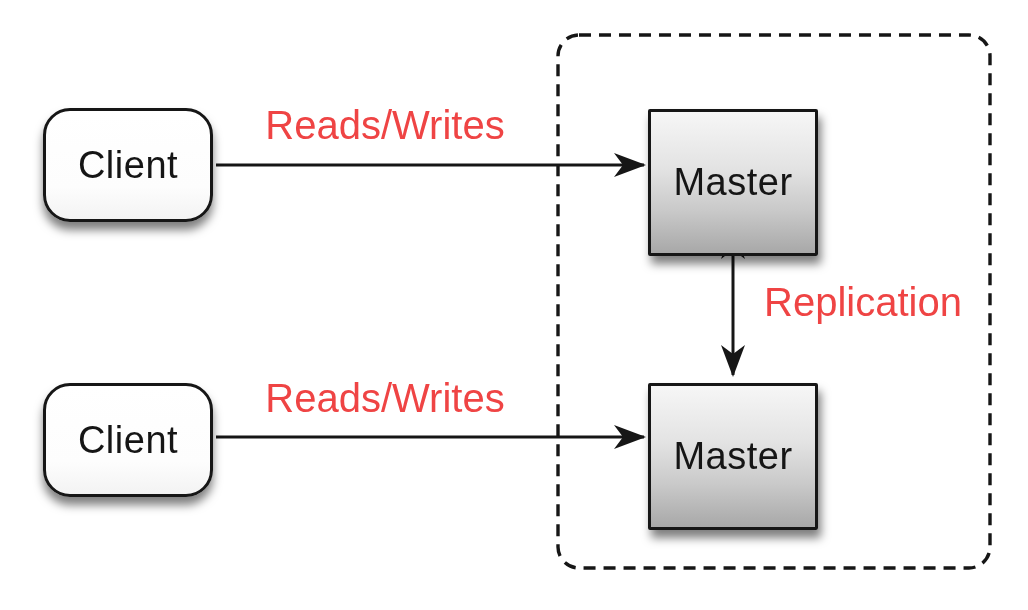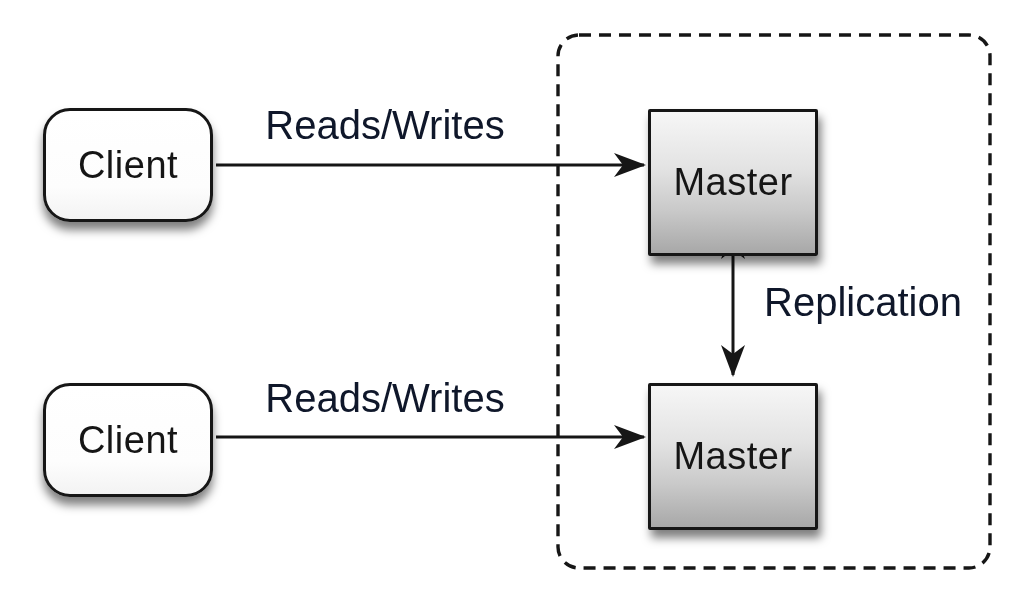--- a/index.html
+++ b/index.html
@@ -49,21 +49,21 @@
     border-radius: 2px;
     background: linear-gradient(180deg, #f6f6f6 0%, #e3e3e3 40%, #c9c9c9 70%, #a8a8a8 100%);
     box-shadow: 3px 8px 10px rgba(0,0,0,0.50);
   }
   .master-1 { top: 109px; }
   .master-2 { top: 383px; }
   .edge-label {
     position: absolute;
     transform: translate(-50%, -50%);
     font-size: 40px;
-    color: #0f172a;
+    color: #ef4444;
     white-space: nowrap;
     line-height: 1;
   }
   .rw-top  { left: 385px; top: 125px; }
   .rw-bot  { left: 385px; top: 398px; }
   .repl    { left: 863px; top: 302px; }
 </style>
 </head>
 <body>
 

